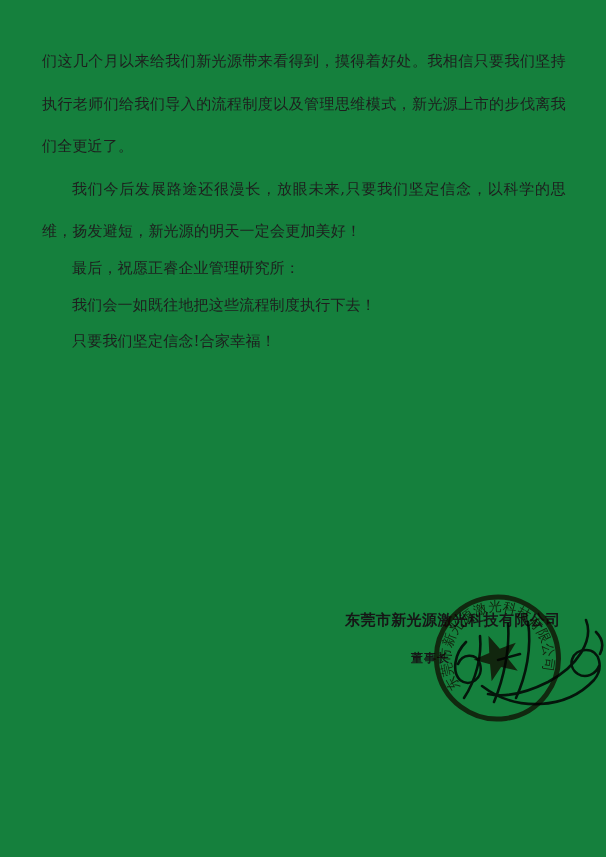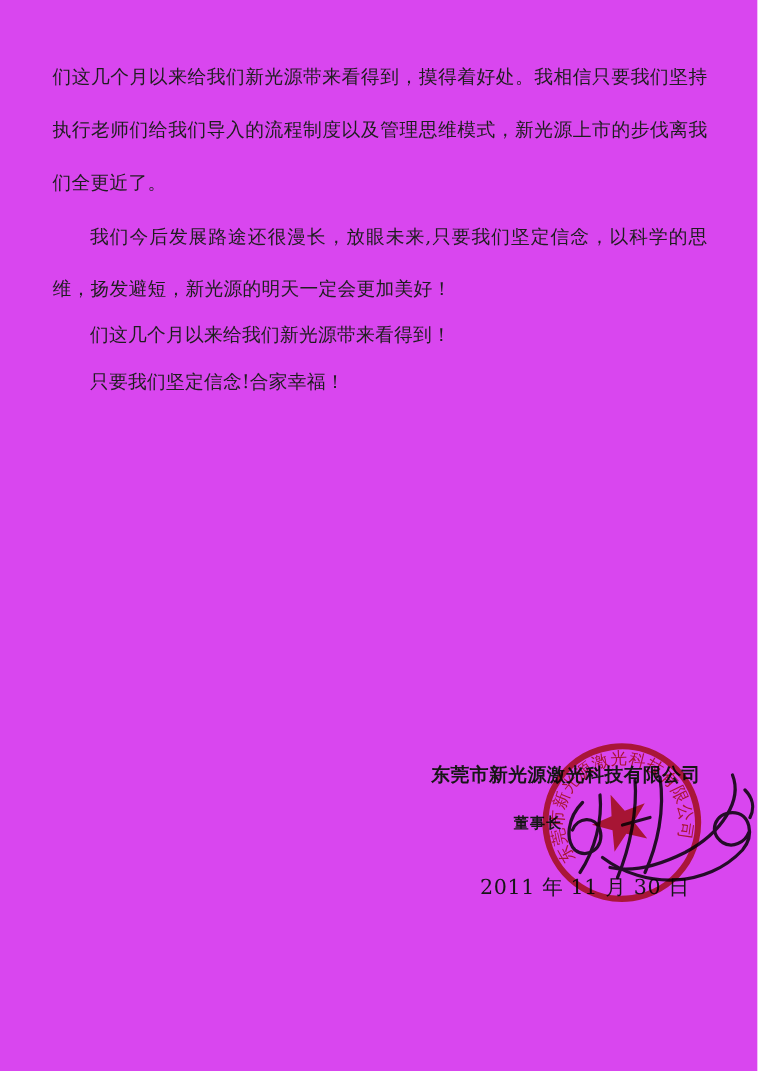--- a/index.html
+++ b/index.html
@@ -4,21 +4,21 @@
 <style>
   html, body {
     margin: 0;
     padding: 0;
     background: #ffffff;
   }
   .page {
     position: relative;
     width: 606px;
     height: 857px;
-    background: #d946ef;
+    background: #15803d;
     overflow: hidden;
     font-family: "DejaVu Serif", "Liberation Serif", serif;
   }
   
   .letter-body {
     position: absolute;
     left: 42px;
     top: 40px;
     width: 524px;
     font-size: 15px;
@@ -92,27 +92,27 @@
   }
 </style>
 </head>
 <body>
 
 <div class="page">
 
   <div class="letter-body">
     <p>们这几个月以来给我们新光源带来看得到，摸得着好处。我相信只要我们坚持执行老师们给我们导入的流程制度以及管理思维模式，新光源上市的步伐离我们全更近了。</p>
     <p class="indent">我们今后发展路途还很漫长，放眼未来,只要我们坚定信念，以科学的思维，扬发避短，新光源的明天一定会更加美好！</p>
-    <p class="indent tight">们这几个月以来给我们新光源带来看得到！</p>
+    <p class="indent tight">最后，祝愿正睿企业管理研究所：</p>
+    <p class="indent tight">我们会一如既往地把这些流程制度执行下去！</p>
     <p class="indent tight">只要我们坚定信念!合家幸福！</p>
   </div>
 
   <div class="company-line">东莞市新光源激光科技有限公司</div>
   <div class="signer-title">董事长</div>
-  <div class="date-line">2011 年 11 月 30 日</div>
 
   <svg class="seal" viewBox="0 0 140 140" xmlns="http://www.w3.org/2000/svg">
 
     <circle cx="70" cy="66" r="61" fill="none" stroke="#bf3721" stroke-width="5" opacity="0.88"></circle>
 
     <defs>
       <path id="sealTextArc" d="M 29.3 89.5 A 47 47 0 1 1 110.7 89.5" fill="none"></path>
     </defs>
     <text font-size="13.5" fill="#bf3721" opacity="0.9" letter-spacing="0.5" textLength="192" lengthAdjust="spacing" font-family="DejaVu Sans, Liberation Sans, sans-serif">
       <textPath href="#sealTextArc">东莞市新光源激光科技有限公司</textPath>

